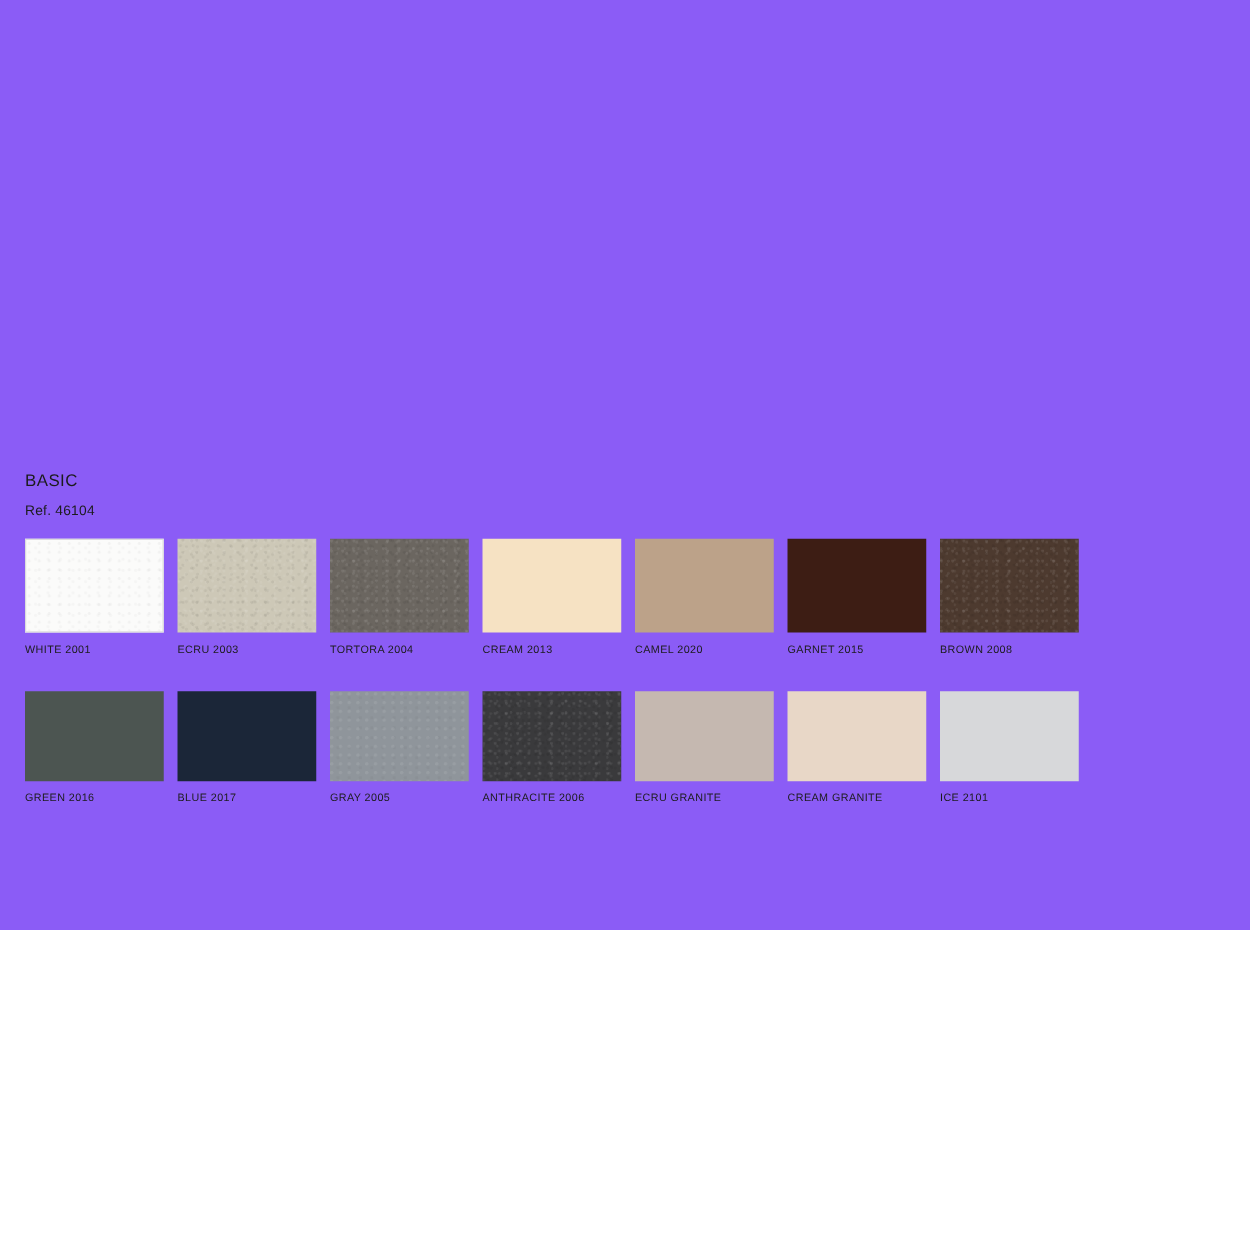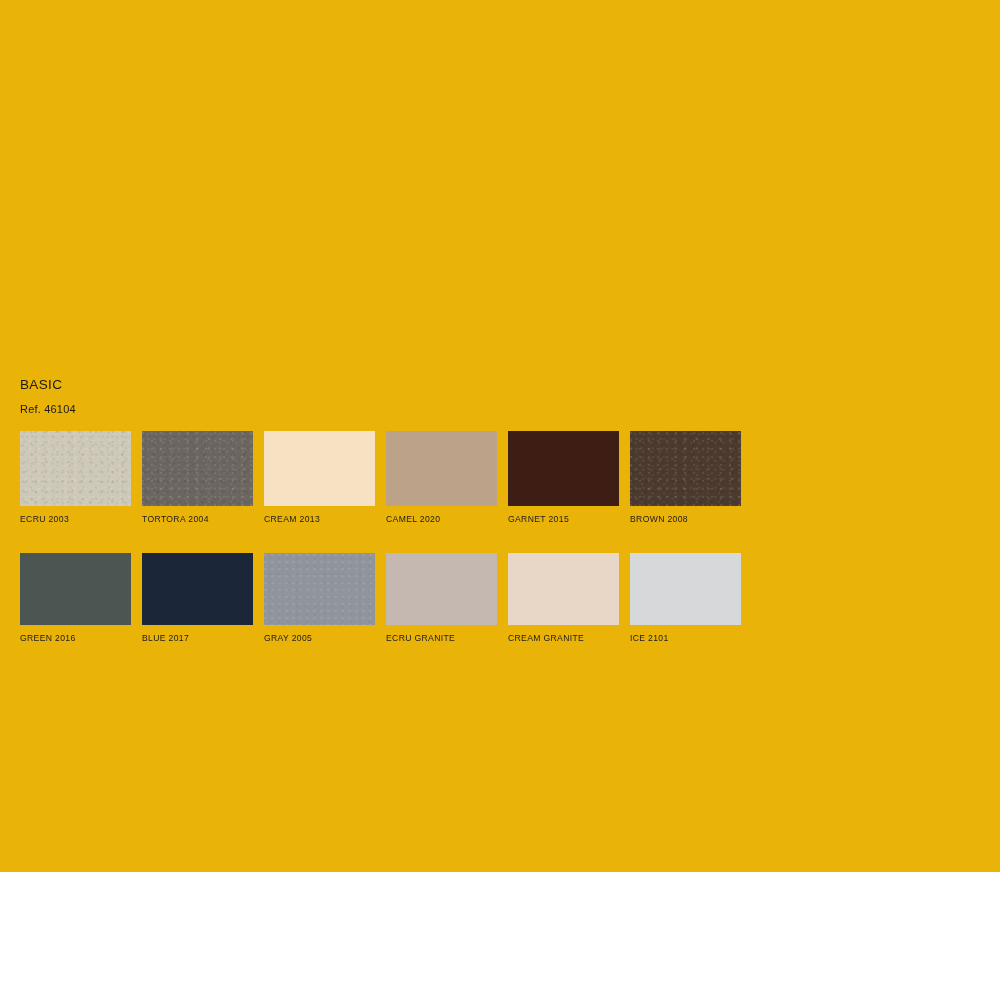--- a/index.html
+++ b/index.html
@@ -12,22 +12,22 @@
     width: 1000px;
     height: 1000px;
     font-family: "Liberation Sans", sans-serif;
     -webkit-font-smoothing: antialiased;
     overflow: hidden;
   }
 
   #page {
     position: relative;
     width: 1000px;
-    height: 872px;
-    background: #eab308;
+    height: 744px;
+    background: #8b5cf6;
   }
 
   
   .heading {
     position: absolute;
     left: 20px;
     top: 375px;
   }
   .heading-title {
     font-size: 13.5px;
@@ -133,20 +133,26 @@
 
   <div class="heading">
     <div class="heading-title">BASIC</div>
     <div class="heading-ref">Ref. 46104</div>
   </div>
 
   <div class="swatch-grid" id="swatch-grid">
 
   <div class="swatch-row">
         <div class="swatch-cell">
+          <div class="swatch-chip bordered" style="background: rgb(251, 251, 250);">
+            <div class="tex tex-paper"></div>
+          </div>
+          <div class="swatch-label">WHITE 2001</div>
+        </div>
+        <div class="swatch-cell">
           <div class="swatch-chip" style="background: rgb(205, 200, 183);">
             <div class="tex tex-fabric"></div>
           </div>
           <div class="swatch-label">ECRU 2003</div>
         </div>
         <div class="swatch-cell">
           <div class="swatch-chip" style="background: rgb(107, 102, 96);">
             <div class="tex tex-fabric"></div>
           </div>
           <div class="swatch-label">TORTORA 2004</div>
@@ -189,20 +195,26 @@
           </div>
           <div class="swatch-label">BLUE 2017</div>
         </div>
         <div class="swatch-cell">
           <div class="swatch-chip row2" style="background: rgb(143, 149, 155);">
             <div class="tex tex-granite"></div>
           </div>
           <div class="swatch-label">GRAY 2005</div>
         </div>
         <div class="swatch-cell">
+          <div class="swatch-chip row2" style="background: rgb(58, 58, 60);">
+            <div class="tex tex-fabric"></div>
+          </div>
+          <div class="swatch-label">ANTHRACITE 2006</div>
+        </div>
+        <div class="swatch-cell">
           <div class="swatch-chip row2" style="background: rgb(197, 184, 176);">
             <div class="tex tex-flat"></div>
           </div>
           <div class="swatch-label">ECRU GRANITE</div>
         </div>
         <div class="swatch-cell">
           <div class="swatch-chip row2" style="background: rgb(232, 215, 199);">
             <div class="tex tex-flat"></div>
           </div>
           <div class="swatch-label">CREAM GRANITE</div>

